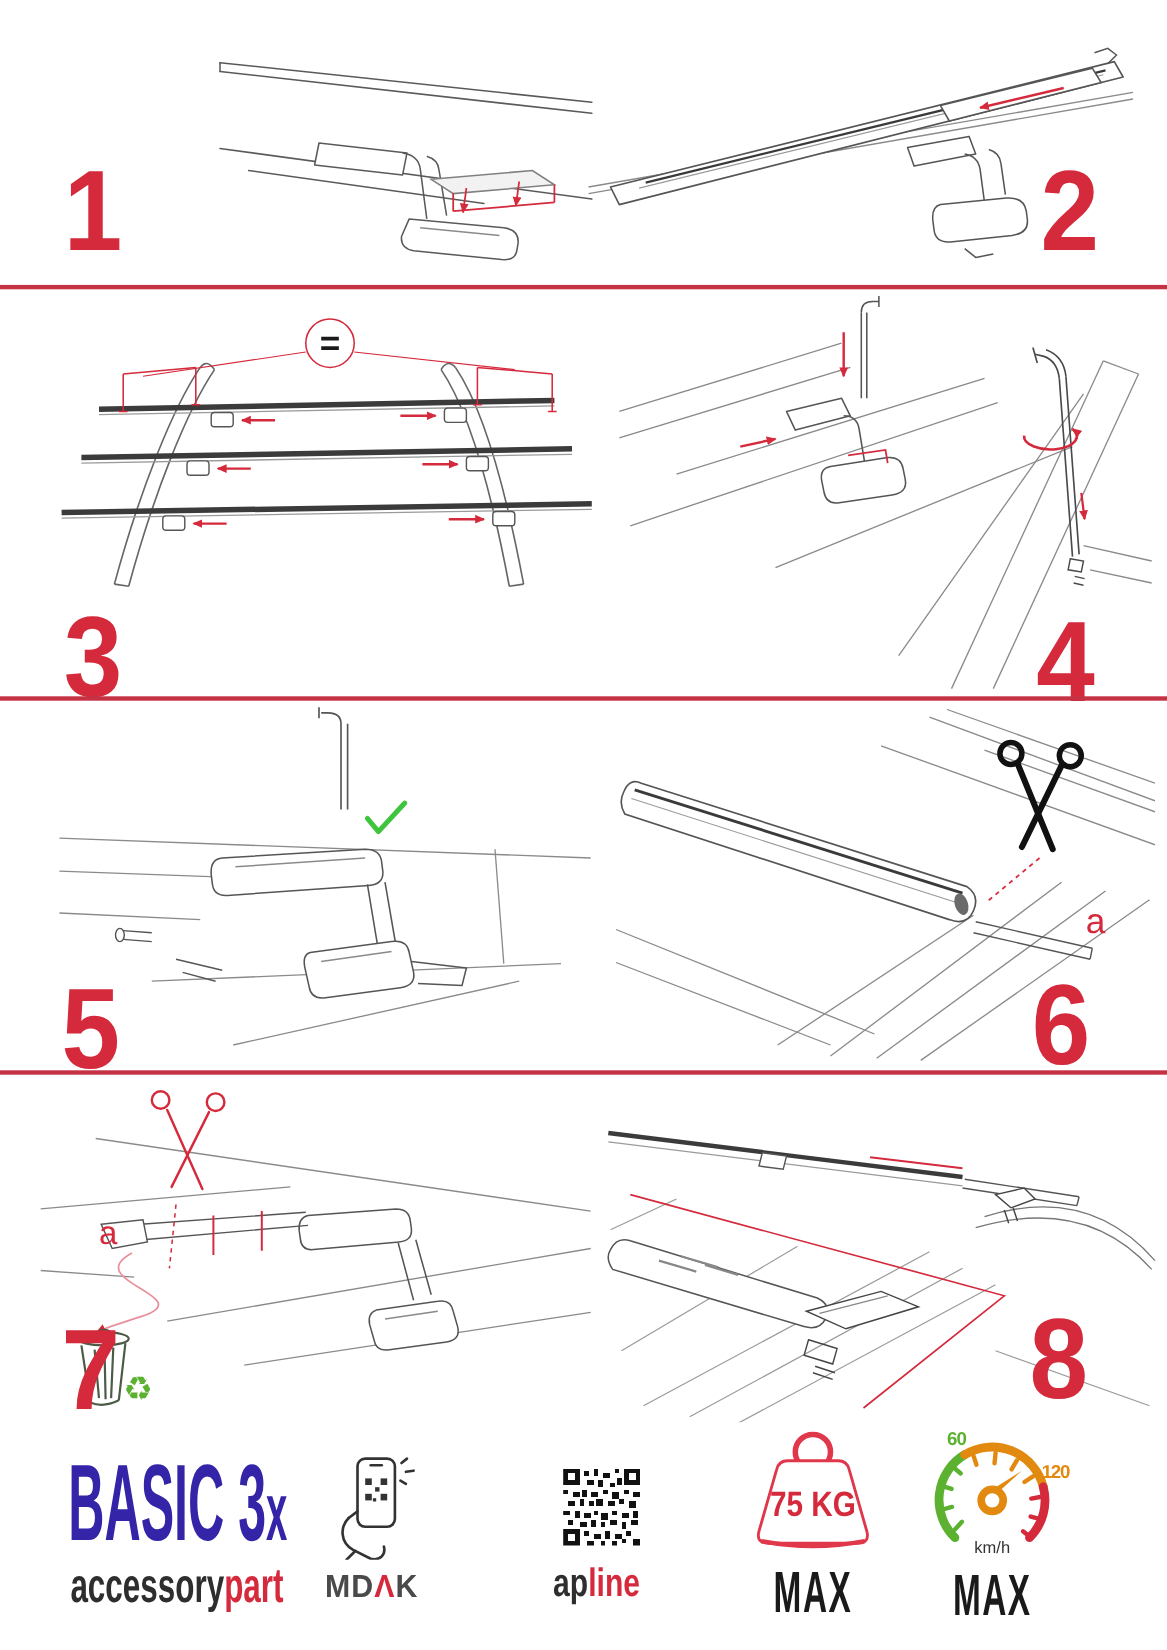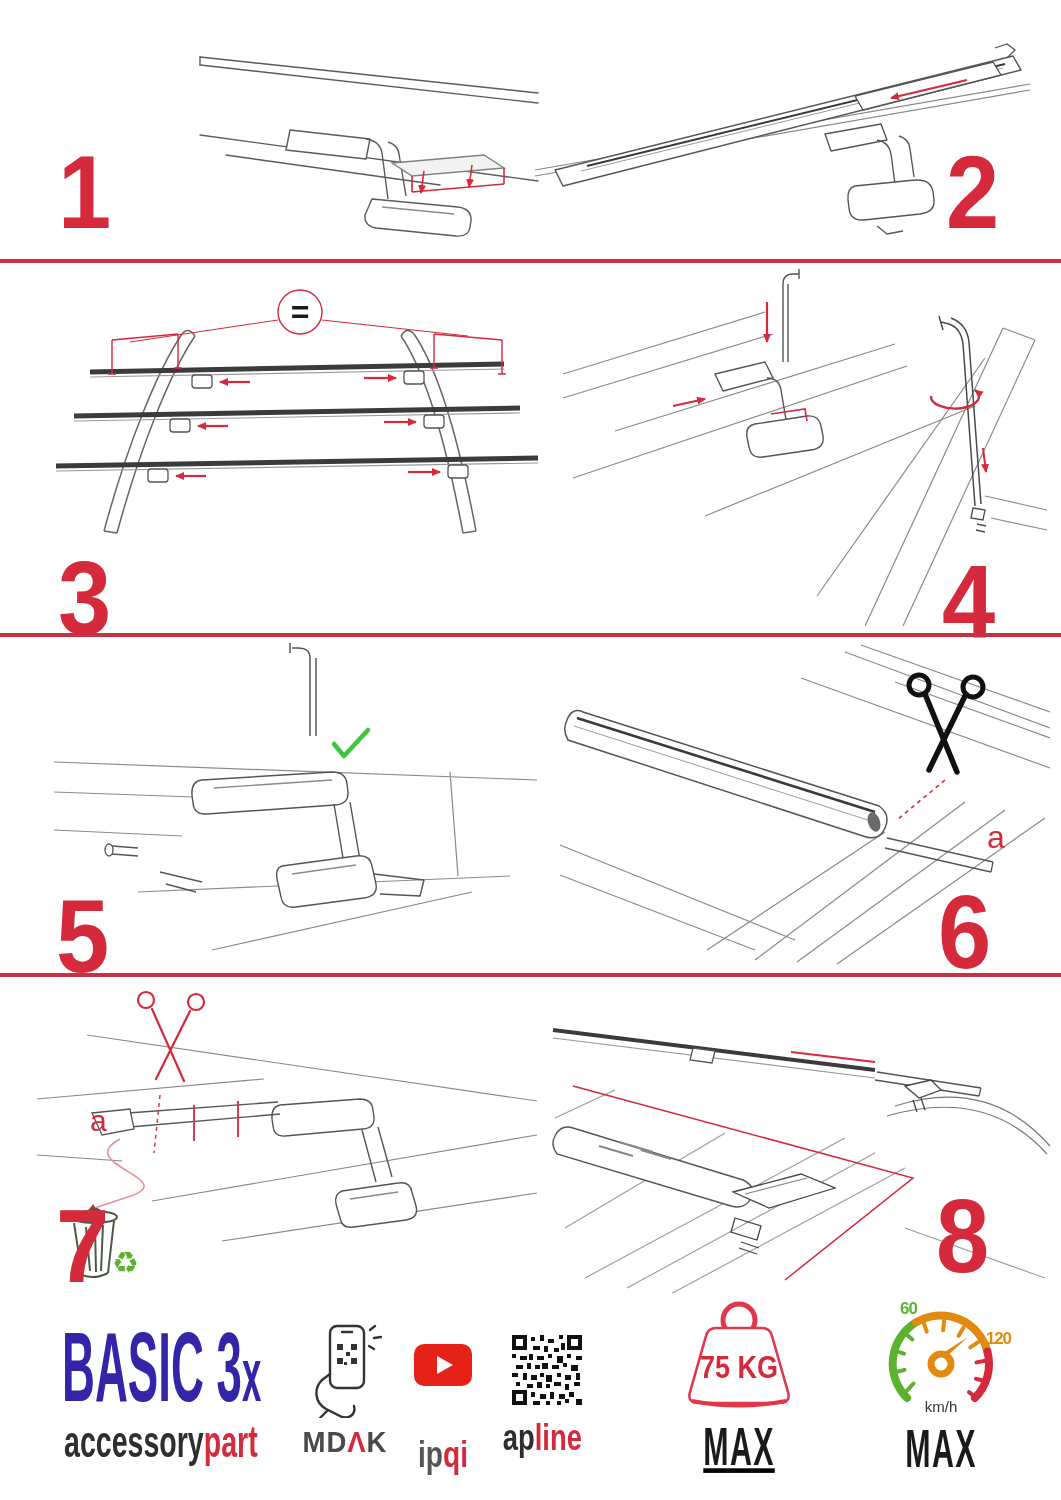--- a/index.html
+++ b/index.html
@@ -23,34 +23,34 @@
   .n5{left:56px;top:884px}.n6{left:938px;top:880px}
   .n7{left:56px;top:1194px}.n8{left:936px;top:1184px}
   
   .basic-logo{position:absolute;left:62px;top:1318px;white-space:nowrap;color:#3424a8;
               font-weight:bold;font-size:76px;line-height:1;transform:scale(.6,1.3);
               transform-origin:left top;letter-spacing:0px;}
   .basic-logo .suffix{font-size:58px;}
   .tagline{position:absolute;left:64px;top:1420px;white-space:nowrap;font-weight:bold;
            font-size:42px;line-height:1;transform:scale(.68,1.05);transform-origin:left top;}
   .tagline .black{color:#2e2e2e}.tagline .red{color:#d5293c}
-  .phone-block{position:absolute;left:300px;top:1322px;width:100px;text-align:left;}
+  .phone-block{position:absolute;left:288px;top:1322px;width:100px;text-align:center;}
   .mdak{margin-top:4px;font-size:29px;font-weight:bold;color:#4a4a4a;letter-spacing:1px;
         transform:scaleX(.95);transform-origin:center top;}
   .mdak .accent{color:#d5293c}
   .yt-block{position:absolute;left:408px;top:1344px;width:70px;text-align:center;}
   .ipqi{margin-top:44px;font-size:36px;font-weight:bold;color:#555;
         transform:scaleX(.78);transform-origin:center top;}
   .ipqi .accent{color:#d5293c}
   .qr-block{position:absolute;left:492px;top:1335px;width:90px;text-align:right;}
   .apline{margin-top:8px;font-size:36px;font-weight:bold;color:#2e2e2e;
           transform:scaleX(.76);transform-origin:center top;}
   .apline .accent{color:#d5293c}
-  .weight-block{position:absolute;left:666px;top:1298px;width:146px;text-align:center;text-decoration:underline;}
-  .speed-block{position:absolute;left:866px;top:1296px;width:150px;text-align:center;}
+  .weight-block{position:absolute;left:666px;top:1298px;width:146px;text-align:center;}
+  .speed-block{position:absolute;left:827px;top:1296px;width:150px;text-align:center;}
   .max-label{font-size:46px;font-weight:bold;color:#1a1a1a;line-height:1;
              transform:scale(.66,1.15);transform-origin:center top;letter-spacing:2px;}
   svg text{font-family:"Liberation Sans",sans-serif;}
   .glyph{font-family:"DejaVu Sans",sans-serif;}
 </style>
 </head>
 <body>
 
 <div class="page">
 
@@ -366,29 +366,20 @@
           <rect x="46" y="30" width="4" height="4"></rect>
         <rect x="51" y="36" width="6" height="6"></rect>
           <rect x="44" y="40" width="3" height="3"></rect>
       </g>
     </svg>
     <div class="mdak">
       <span>MD</span><span class="accent">Λ</span><span>K</span>
     </div>
   </div>
 
-  <div class="yt-block">
-    <svg width="58" height="42" viewBox="0 0 58 42">
-      <rect x="0" y="0" width="58" height="42" rx="10" fill="#e62117"></rect>
-      <polygon points="23,12 23,30 39,21" fill="#ffffff"></polygon>
-    </svg>
-    <div class="ipqi">
-      <span>ip</span><span class="accent">qi</span>
-    </div>
-  </div>
 
   <div class="qr-block">
     <svg width="70" height="70" viewBox="0 0 33 33" shape-rendering="crispEdges">
       <rect x="0" y="0" width="33" height="33" fill="#fff"></rect>
       <g fill="#111">
         <path d="M0,0 h7 v7 h-7 z M2,2 v3 h3 v-3 z" fill-rule="evenodd"></path>
         <path d="M26,0 h7 v7 h-7 z M28,2 v3 h3 v-3 z" fill-rule="evenodd"></path>
         <path d="M0,26 h7 v7 h-7 z M2,28 v3 h3 v-3 z" fill-rule="evenodd"></path>
         <rect x="9" y="1" width="2" height="2"></rect>
           <rect x="13" y="0" width="2" height="3"></rect>

